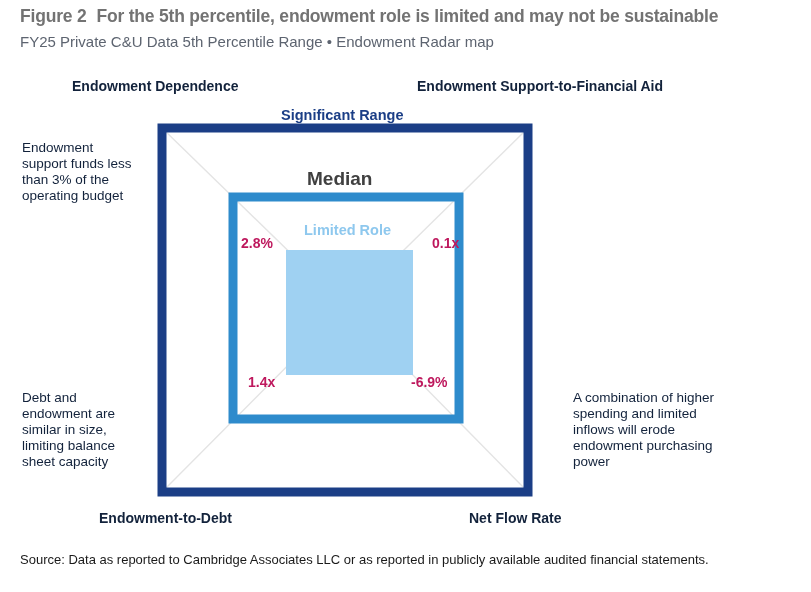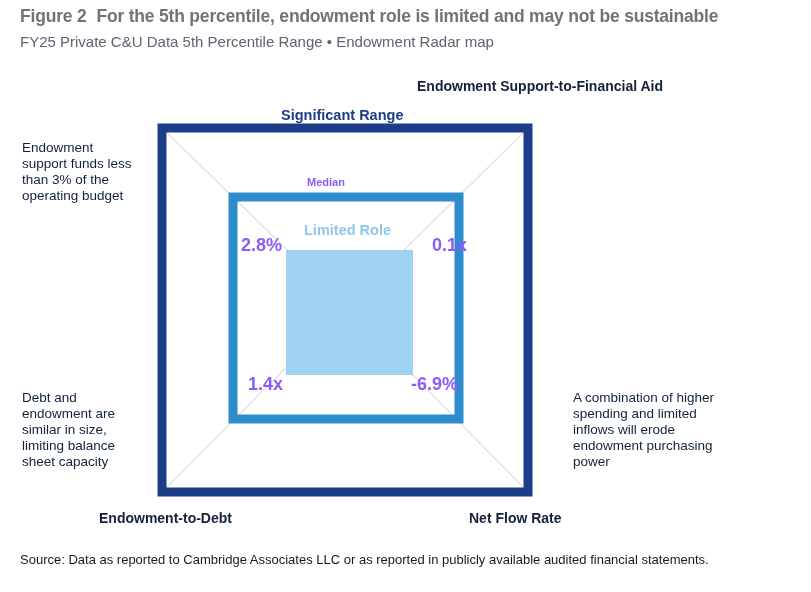--- a/index.html
+++ b/index.html
@@ -74,36 +74,36 @@
     position: absolute;
     font-weight: bold;
     white-space: nowrap;
   }
   .ring-outer {
     left: 281px; top: 47px;
     font-size: 14.5px;
     color: #1b3e86;
   }
   .ring-mid {
-    left: 307px; top: 116px;
-    font-size: 11px;
-    color: #8b5cf6;
+    left: 307px; top: 108px;
+    font-size: 19px;
+    color: #404040;
   }
   .ring-inner {
     left: 304px; top: 162px;
     font-size: 14.5px;
     color: #8ec8ee;
   }
 
   
   .value-label {
     position: absolute;
-    font-size: 18px;
+    font-size: 14px;
     font-weight: bold;
-    color: #8b5cf6;
+    color: #be185d;
     white-space: nowrap;
   }
   .val-tl { left: 241px; top: 175px; }
   .val-tr { left: 416px; top: 175px; margin-left: 16px; }
   .val-bl { left: 248px; top: 314px; }
   .val-br { left: 411px; top: 314px; }
 
   
   .annotation {
     position: absolute;
@@ -148,20 +148,21 @@
       <line x1="528" y1="432" x2="346" y2="247"></line>
     </g>
 
     <rect x="162" y="68" width="366" height="364" fill="none" stroke="#1b3e86" stroke-width="9"></rect>
 
     <rect x="233" y="137" width="226" height="222" fill="none" stroke="#2e8bcc" stroke-width="9"></rect>
 
     <rect x="286" y="190" width="127" height="125" fill="#9fd1f2" stroke="none"></rect>
   </svg>
 
+  <div class="axis-label axis-tl">Endowment Dependence</div>
   <div class="axis-label axis-tr">Endowment Support-to-Financial Aid</div>
   <div class="axis-label axis-bl">Endowment-to-Debt</div>
   <div class="axis-label axis-br">Net Flow Rate</div>
 
   <div class="ring-label ring-outer">Significant Range</div>
   <div class="ring-label ring-mid">Median</div>
   <div class="ring-label ring-inner">Limited Role</div>
 
   <div class="value-label val-tl">2.8%</div>
   <div class="value-label val-tr">0.1x</div>

